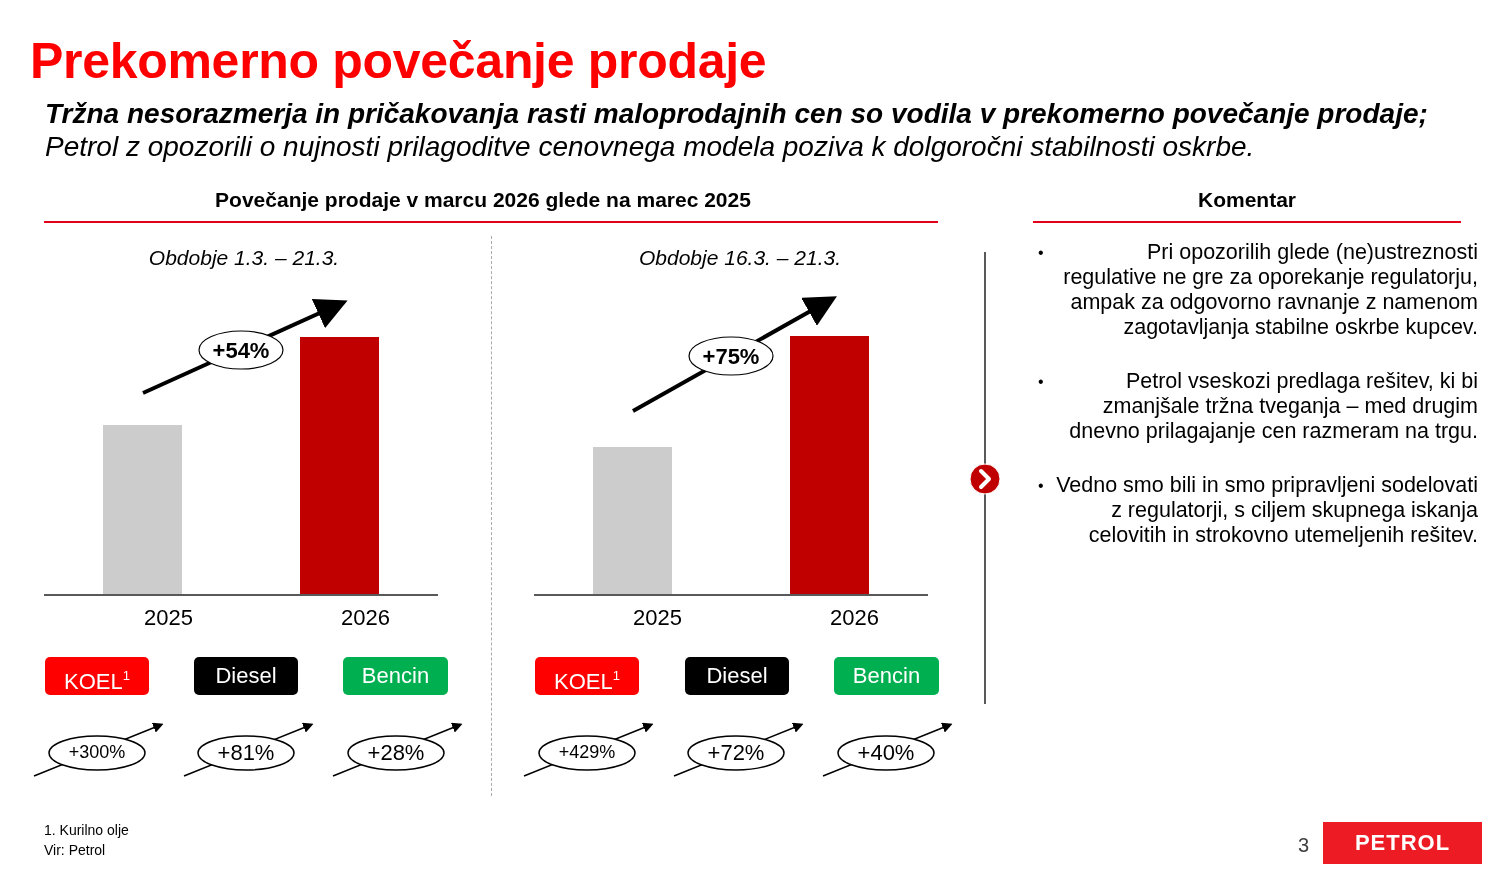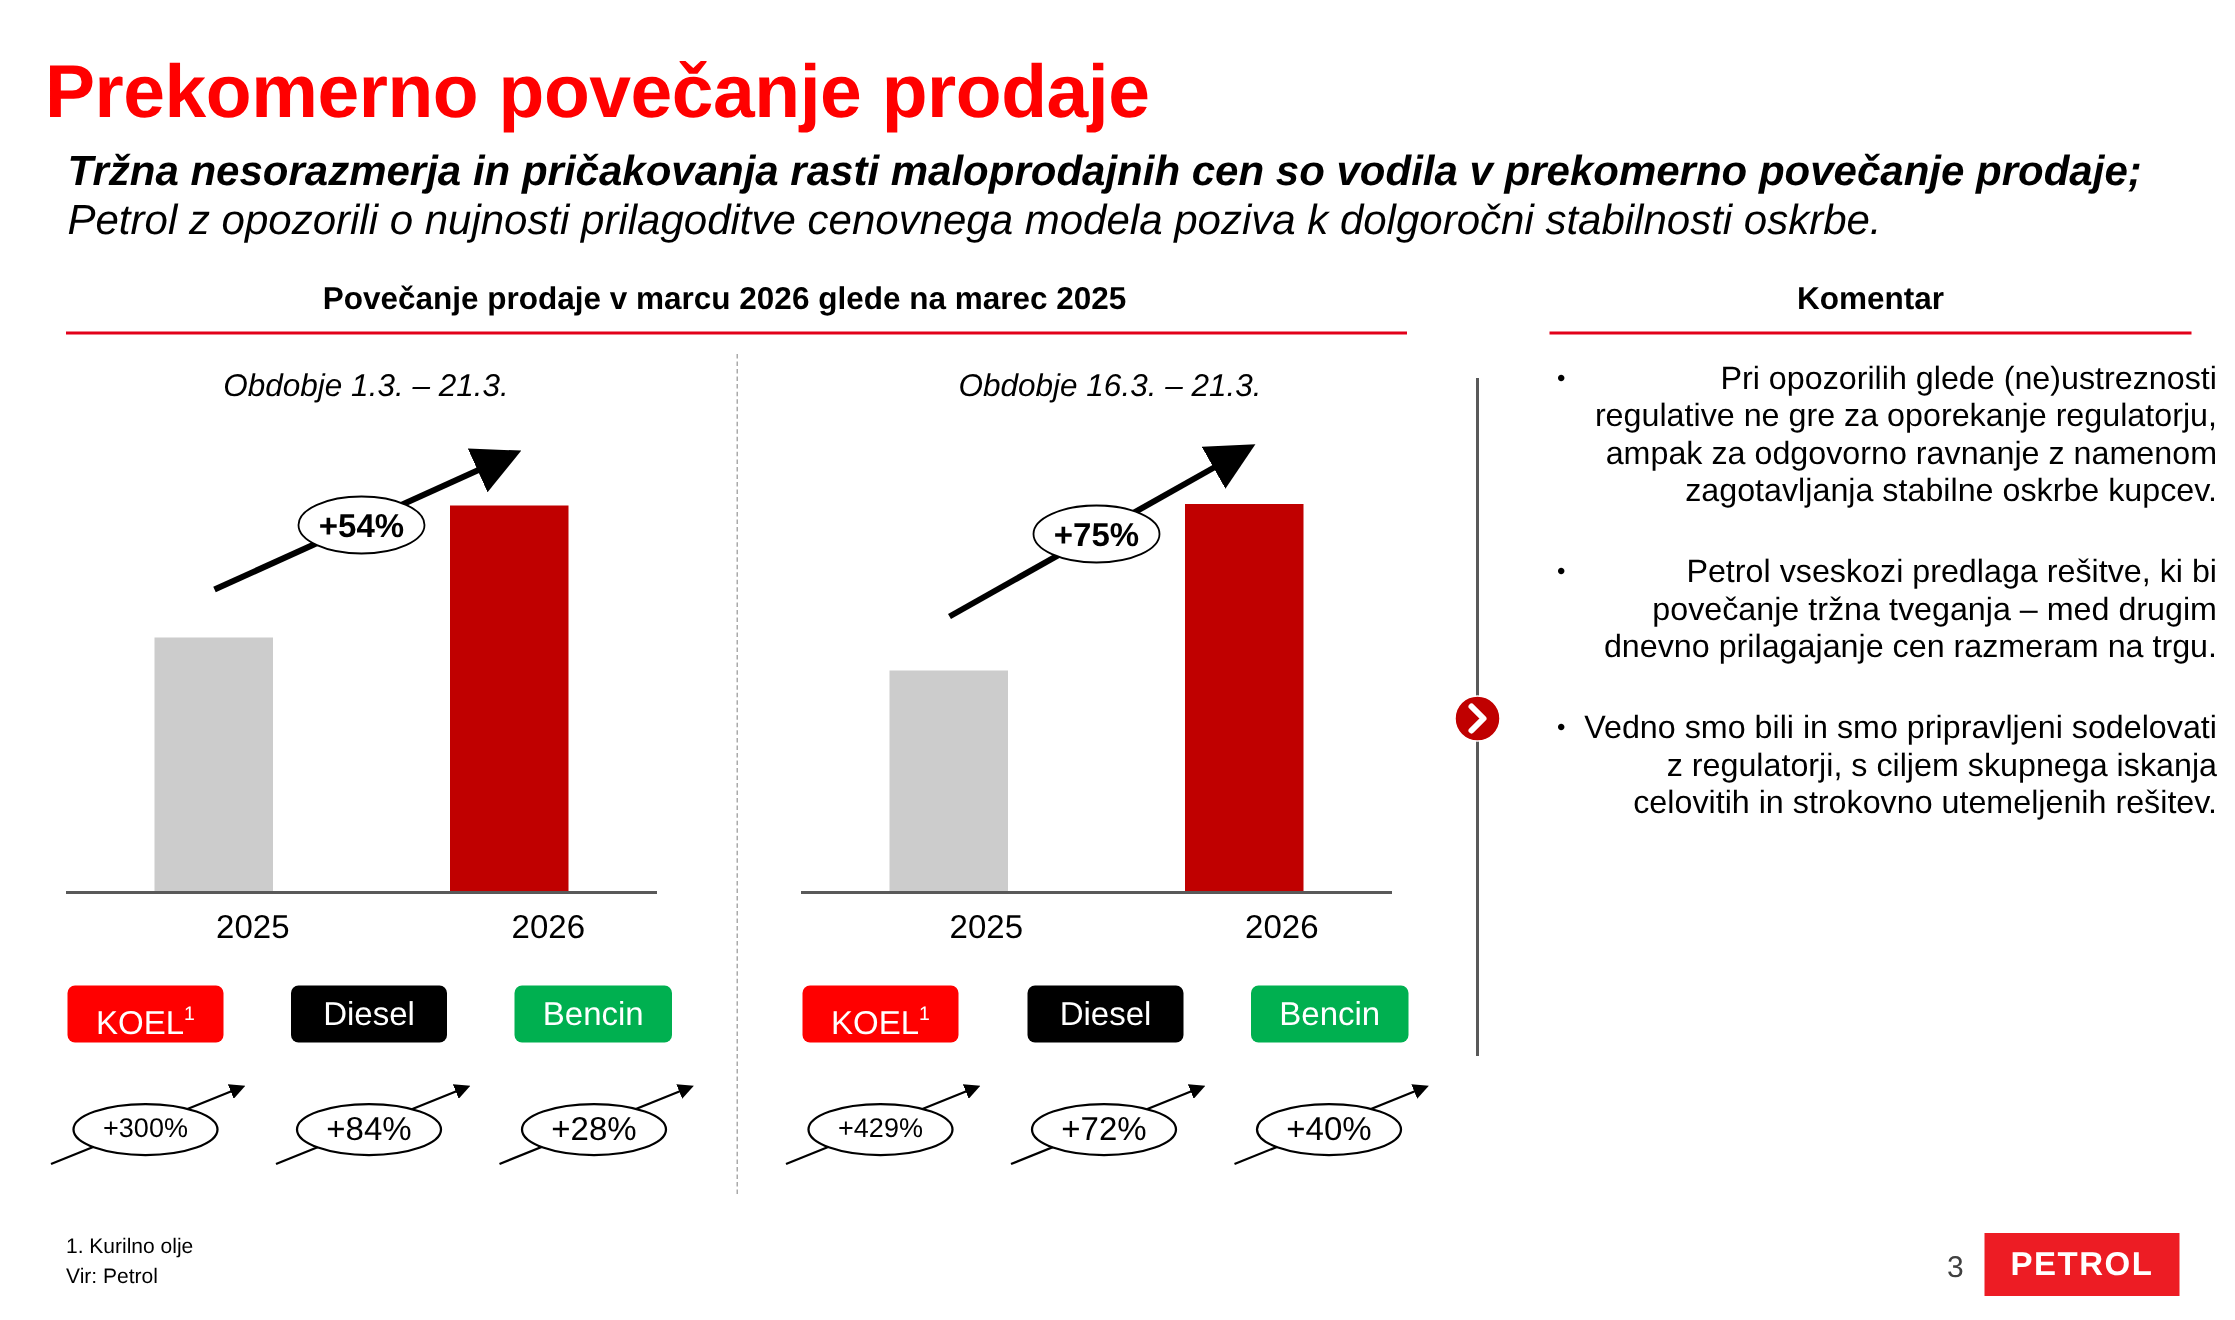--- a/index.html
+++ b/index.html
@@ -16,21 +16,21 @@
   .year { font-size:22px; text-align:right; width:100px; }
   .dashed-v { border-left:1px dashed #aaa; }
   .solid-v { width:2px; background:#595959; }
   .pill { position:absolute; height:38px; border-radius:5px; color:#fff; font-size:22px; text-align:center; line-height:38px; }
   .pill sup { font-size:13px; vertical-align:9px; }
   .bullets { left:1038px; top:240px; width:440px; font-size:21.5px; line-height:25px;text-align:right; }
   .bullet { position:relative; padding-left:12px; margin-bottom:29px; }
   .bullet::before { content:"•"; position:absolute; left:0; top:0; font-size:16px; }
   .footnote { left:44px; top:820px; font-size:14px; line-height:20px; }
   .pagenum { left:1298px; top:834px; font-size:20px; color:#404040; }
-  .logo { left:1323px; top:822px; width:130px; height:42px; background:#ed1c24; color:#fff; font-weight:bold; font-size:22px; text-align:center; line-height:42px; letter-spacing:1px; }
+  .logo { left:1323px; top:822px; width:159px; height:42px; background:#ed1c24; color:#fff; font-weight:bold; font-size:22px; text-align:center; line-height:42px; letter-spacing:1px; }
 </style>
 </head>
 <body>
 
 <div class="abs title">Prekomerno povečanje prodaje</div>
 <div class="abs subtitle"><b>Tržna nesorazmerja in pričakovanja rasti maloprodajnih cen so vodila v prekomerno povečanje prodaje;</b><span> Petrol z opozorili o nujnosti prilagoditve cenovnega modela poziva k dolgoročni stabilnosti oskrbe.</span></div>
 
 <div class="abs sec-head" style="left:36px;top:188px;width:894px;">Povečanje prodaje v marcu 2026 glede na marec 2025</div>
 <div class="abs redline" style="left:44px;top:221px;width:894px;"></div>
 
@@ -68,21 +68,21 @@
         </marker>
       </defs>
     <line x1="4" y1="56" x2="128" y2="6" stroke="#000" stroke-width="1.5" marker-end="url(#as1)"></line>
     <ellipse cx="67" cy="33" rx="48" ry="17" fill="#fff" stroke="#000" stroke-width="1.5"></ellipse>
     <line x1="154" y1="56" x2="278" y2="6" stroke="#000" stroke-width="1.5" marker-end="url(#as1)"></line>
     <ellipse cx="216" cy="33" rx="48" ry="17" fill="#fff" stroke="#000" stroke-width="1.5"></ellipse>
     <line x1="303" y1="56" x2="427" y2="6" stroke="#000" stroke-width="1.5" marker-end="url(#as1)"></line>
     <ellipse cx="366" cy="33" rx="48" ry="17" fill="#fff" stroke="#000" stroke-width="1.5"></ellipse>
   </svg>
   <div class="abs" style="left:47px;top:742px;width:100px;text-align:center;font-size:18px;">+300%</div>
-  <div class="abs" style="left:196px;top:740px;width:100px;text-align:center;font-size:22px;">+84%</div>
+  <div class="abs" style="left:196px;top:740px;width:100px;text-align:center;font-size:22px;">+81%</div>
   <div class="abs" style="left:346px;top:740px;width:100px;text-align:center;font-size:22px;">+28%</div>
 </div>
 
 <div>
   <div class="abs period" style="left:540px;top:246px;width:400px;">Obdobje 16.3. – 21.3.</div>
   <div class="bar" style="left:593px;top:447px;width:79px;height:148px;background:#cccccc;"></div>
   <div class="bar" style="left:790px;top:336px;width:79px;height:259px;background:#c00000;"></div>
   <div class="abs baseline" style="left:534px;top:594px;width:394px;"></div>
   <div class="abs year" style="left:582px;top:605px;">2025</div>
   <div class="abs year" style="left:779px;top:605px;">2026</div>
@@ -120,21 +120,21 @@
 </div>
 
 <div class="abs solid-v" style="left:984px;top:252px;height:452px;"></div>
 <svg class="abs" style="left:969px;top:463px;" width="32" height="32">
   <circle cx="16" cy="16" r="15" fill="#c00000" stroke="#fff" stroke-width="1"></circle>
   <path d="M12,8 L20,16 L12,24" fill="none" stroke="#fff" stroke-width="4" stroke-linecap="round" stroke-linejoin="round"></path>
 </svg>
 
 <div class="abs bullets">
   <div class="bullet">Pri opozorilih glede (ne)ustreznosti regulative ne gre za oporekanje regulatorju, ampak za odgovorno ravnanje z namenom zagotavljanja stabilne oskrbe kupcev.</div>
-  <div class="bullet">Petrol vseskozi predlaga rešitve, ki bi povečanje tržna tveganja – med drugim dnevno prilagajanje cen razmeram na trgu.</div>
+  <div class="bullet">Petrol vseskozi predlaga rešitev, ki bi zmanjšale tržna tveganja – med drugim dnevno prilagajanje cen razmeram na trgu.</div>
   <div class="bullet">Vedno smo bili in smo pripravljeni sodelovati z regulatorji, s ciljem skupnega iskanja celovitih in strokovno utemeljenih rešitev.</div>
 </div>
 
 <div class="abs footnote">
   <div>1. Kurilno olje</div>
   <div>Vir: Petrol</div>
 </div>
 <div class="abs pagenum">3</div>
 <div class="abs logo">PETROL</div>
 

